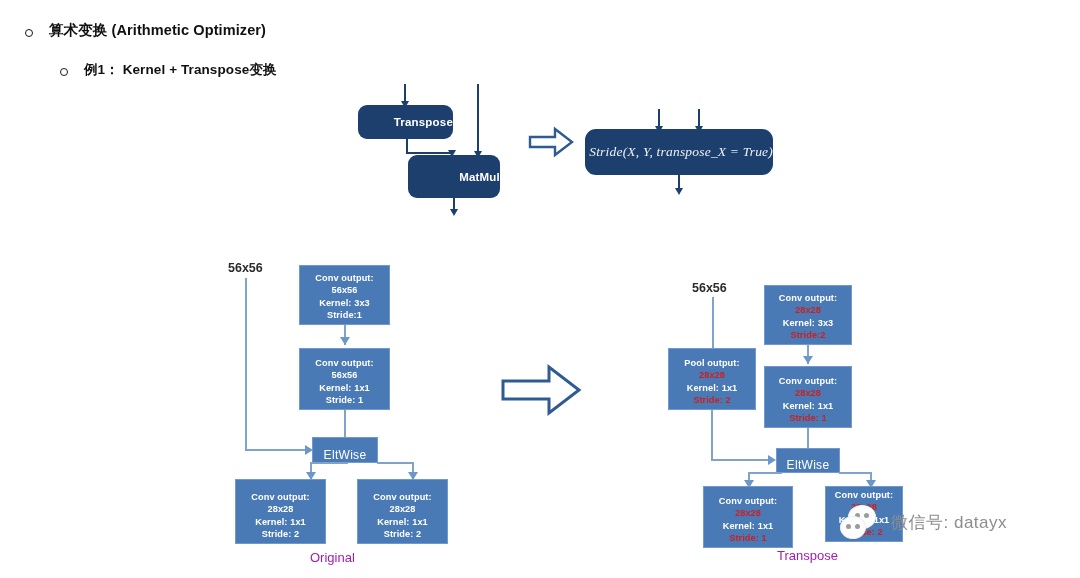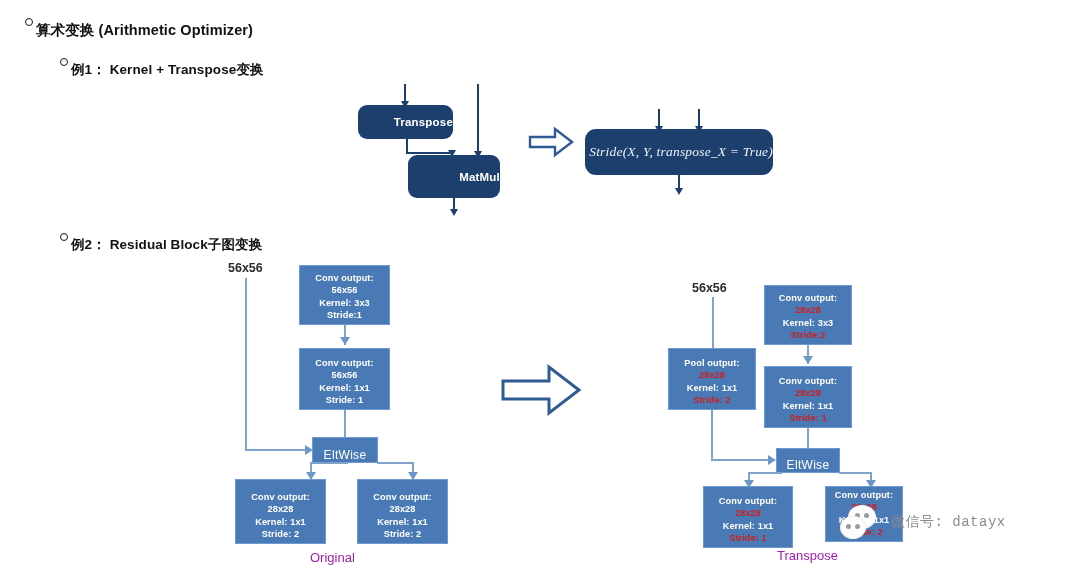--- a/index.html
+++ b/index.html
@@ -5,21 +5,21 @@
   html,body{margin:0;padding:0;}
   body{
     width:1080px;height:578px;
     background:#ffffff;
     font-family:"Liberation Sans","DejaVu Sans",sans-serif;
     position:relative;overflow:hidden;
   }
   .stage{position:absolute;left:0;top:0;width:1080px;height:578px;}
 
   
-  .bullet-row{position:absolute;display:flex;align-items:flex-start;gap:3px;}
+  .bullet-row{position:absolute;display:flex;align-items:flex-end;gap:16px;}
   .bullet{
     width:6px;height:6px;border:1.4px solid #1a1a1a;border-radius:50%;
     background:transparent;flex:none;position:relative;top:-3px;
   }
   .h-lvl1{font-size:14.5px;font-weight:bold;color:#111;letter-spacing:.1px;white-space:nowrap;}
   .h-lvl2{font-size:13.5px;font-weight:bold;color:#111;letter-spacing:.1px;white-space:nowrap;}
 
   
   .node{position:absolute;box-sizing:border-box;display:flex;align-items:center;justify-content:flex-end;text-align:center;}
   .line{position:absolute;background:#2f4f7f;}
@@ -70,46 +70,42 @@
 
   .io-label{position:absolute;font-size:12.5px;font-weight:bold;color:#2b2b2b;white-space:nowrap;}
   .caption{position:absolute;font-size:13px;color:#a21caf;white-space:nowrap;}
 
   
   .bigarrow{position:absolute;}
 
   
   .watermark{position:absolute;display:flex;align-items:center;gap:5px;}
   .wm-text{
-    font-size:14px;color:#8d8d8d;white-space:nowrap;letter-spacing:.5px;
-    font-family:Liberation Mono, monospace;
+    font-size:17px;color:#8d8d8d;white-space:nowrap;letter-spacing:.5px;
+    font-family:Liberation Sans, sans-serif;
   }
   .wm-logo{position:relative;width:46px;height:34px;flex:none;}
   .bub{position:absolute;background:#fdfdfd;border-radius:50%;border:1px solid #efefef;}
   .bub .eye{position:absolute;width:5px;height:5px;border-radius:50%;background:#9b9b9b;}
 </style>
 </head>
 <body>
 
 <div class="stage">
 
   <div class="bullet-row" style="left:25px;top:21px;">
     <span class="bullet"></span>
     <span class="h-lvl1">算术变换 (Arithmetic Optimizer)</span>
   </div>
 
   <div class="bullet-row" style="left:60px;top:61px;">
     <span class="bullet"></span>
     <span class="h-lvl2">例1： Kernel + Transpose变换</span>
   </div>
 
-  <div class="bullet-row" style="left:60px;top:236px;">
-    <span class="bullet"></span>
-    <span class="h-lvl2">例2： Residual Block子图变换</span>
-  </div>
 
   <div class="line navyline vline" style="left:404px;top:84px;width:2px;height:19px;"></div>
   <div class="ah-down-navy" style="left:400.5px;top:101px;"></div>
 
   <div class="node navy" style="left:358px;top:105px;width:95px;height:34px;">
     <span>Transpose</span>
   </div>
 
   <div class="line navyline vline" style="left:406px;top:139px;width:2px;height:15px;"></div>
   <div class="line navyline hline" style="left:406px;top:152px;width:47px;height:2px;"></div>

